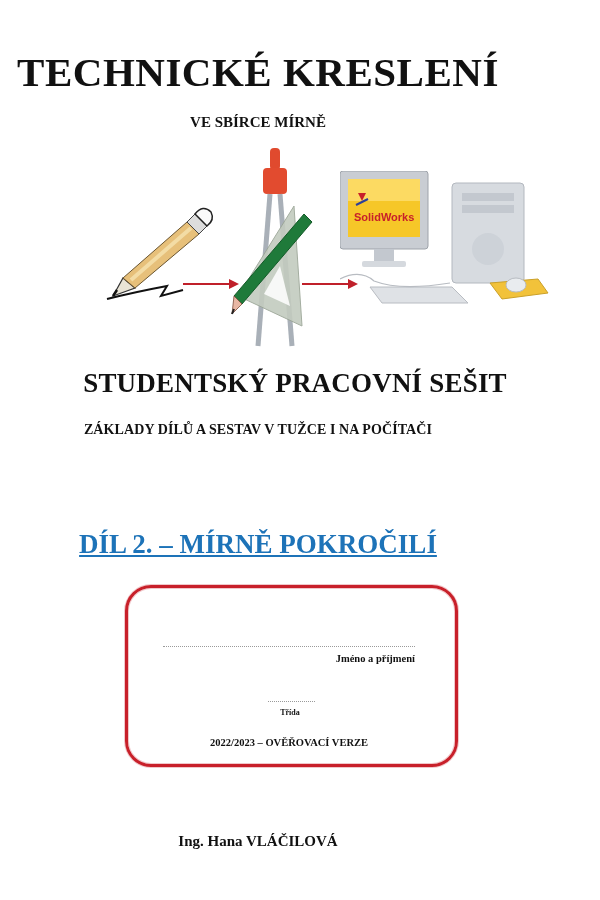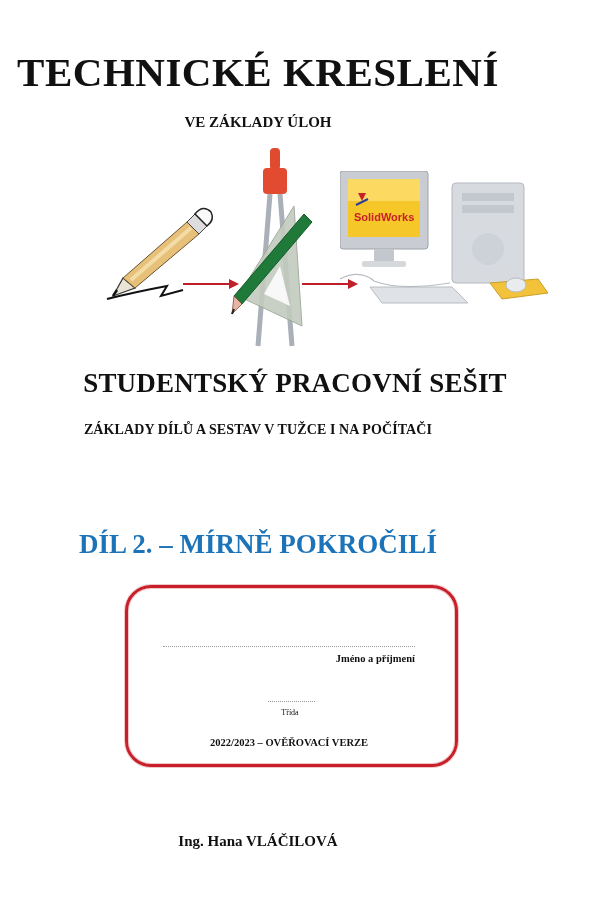--- a/index.html
+++ b/index.html
@@ -3,36 +3,36 @@
 <meta charset="utf-8">
 <style>
   html, body { margin: 0; padding: 0; background: #ffffff; }
   body { width: 600px; height: 900px; position: relative; overflow: hidden; font-family: "Liberation Serif", "DejaVu Serif", serif; color: #111; }
   .abs { position: absolute; }
   .center { left: 0; width: 516px; text-align: center; }
   .title { top: 52px; font-size: 41px; font-weight: bold; letter-spacing: 0.5px; line-height: 1; color: #111; }
   .subtitle { top: 115px; font-size: 15px; font-weight: bold; line-height: 1; }
   .h2 { top: 370px; font-size: 27px; font-weight: bold; line-height: 1; letter-spacing: 0.2px; margin-left: 37px; }
   .h3 { top: 423px; font-size: 14px; font-weight: bold; line-height: 1; letter-spacing: 0.1px; }
-  .part { top: 531px; font-size: 27px; font-weight: bold; line-height: 1; color: #1d73b8; }
+  .part { top: 531px; font-size: 27px; font-weight: bold; line-height: 1; color: #1d73b8; text-decoration: underline; }
   .box { left: 125px; top: 585px; width: 327px; height: 176px; border: 3px solid #c8202a; border-radius: 26px; box-shadow: 0 0 0 1px rgba(200,32,42,0.25), inset 0 0 0 1px rgba(200,32,42,0.25); }
   .dots { border-top: 1px dotted #9a9a9a; height: 0; }
   .label-sm { font-size: 10.5px; font-weight: bold; text-align: right; }
-  .label-xs { font-size: 8px; font-weight: normal; text-align: center; }
+  .label-xs { font-size: 8px; font-weight: bold; text-align: center; }
   .version { font-size: 10.5px; font-weight: bold; text-align: center; }
   .author { top: 834px; font-size: 15px; font-weight: bold; line-height: 1; }
   svg { display: block; }
 </style>
 </head>
 <body>
 
 <div>
 
   <div class="abs center title">TECHNICKÉ KRESLENÍ</div>
-  <div class="abs center subtitle">VE ZÁKLADY ÚLOH</div>
+  <div class="abs center subtitle">VE SBÍRCE MÍRNĚ</div>
 
   <div class="abs" style="left:95px; top:146px; width:460px; height:210px;">
 
     <div class="abs" style="left:0; top:50px;">
       <svg width="130" height="110" viewBox="0 0 130 110">
         <path d="M18 100 L28 82 L40 92 Z" fill="#e9e4d6" stroke="#333" stroke-width="1.2"></path>
         <path d="M28 82 L92 26 L104 38 L40 92 Z" fill="#e7c07a" stroke="#6a5530" stroke-width="1"></path>
         <path d="M36 84 L96 32" stroke="#f3dca5" stroke-width="4"></path>
         <path d="M92 26 L100 18 L112 30 L104 38 Z" fill="#ddd" stroke="#444" stroke-width="1"></path>
         <path d="M100 18 Q108 8 116 16 Q120 24 112 30 Z" fill="#fafafa" stroke="#222" stroke-width="1.5"></path>

